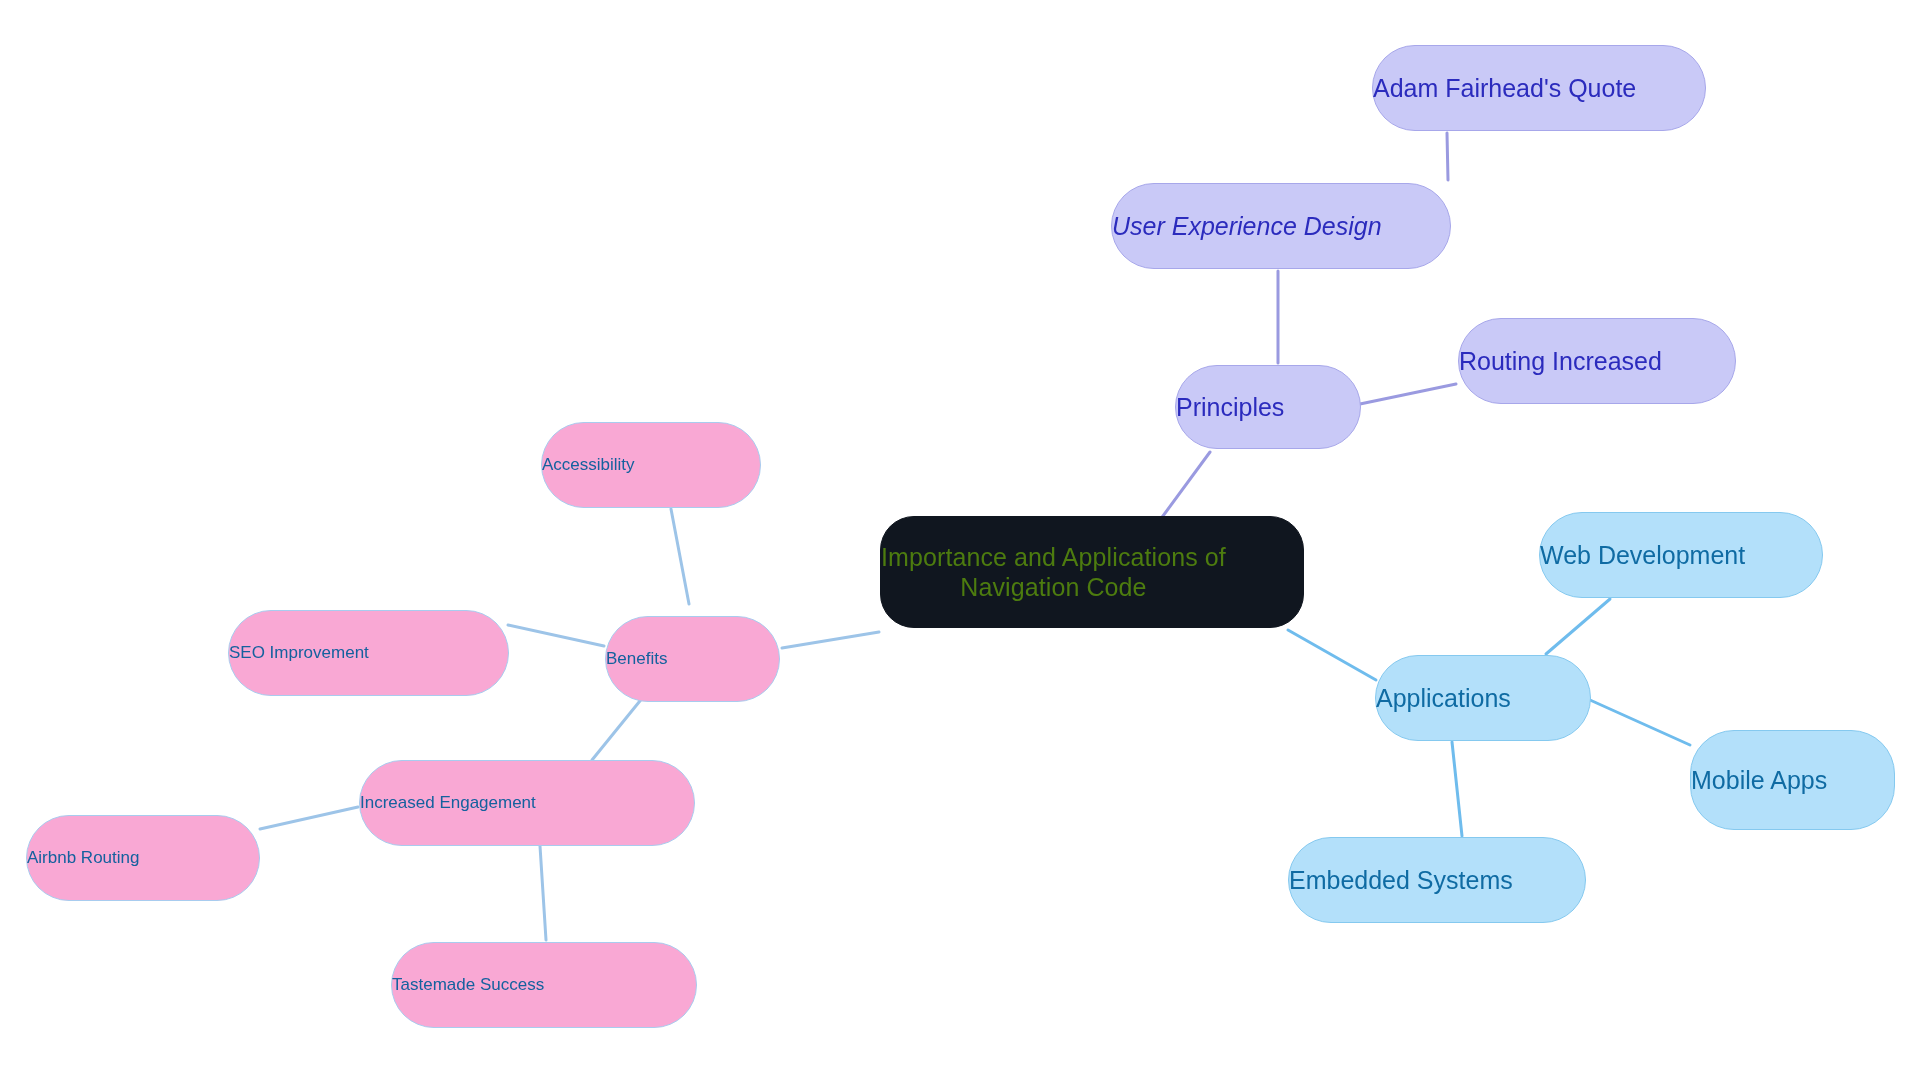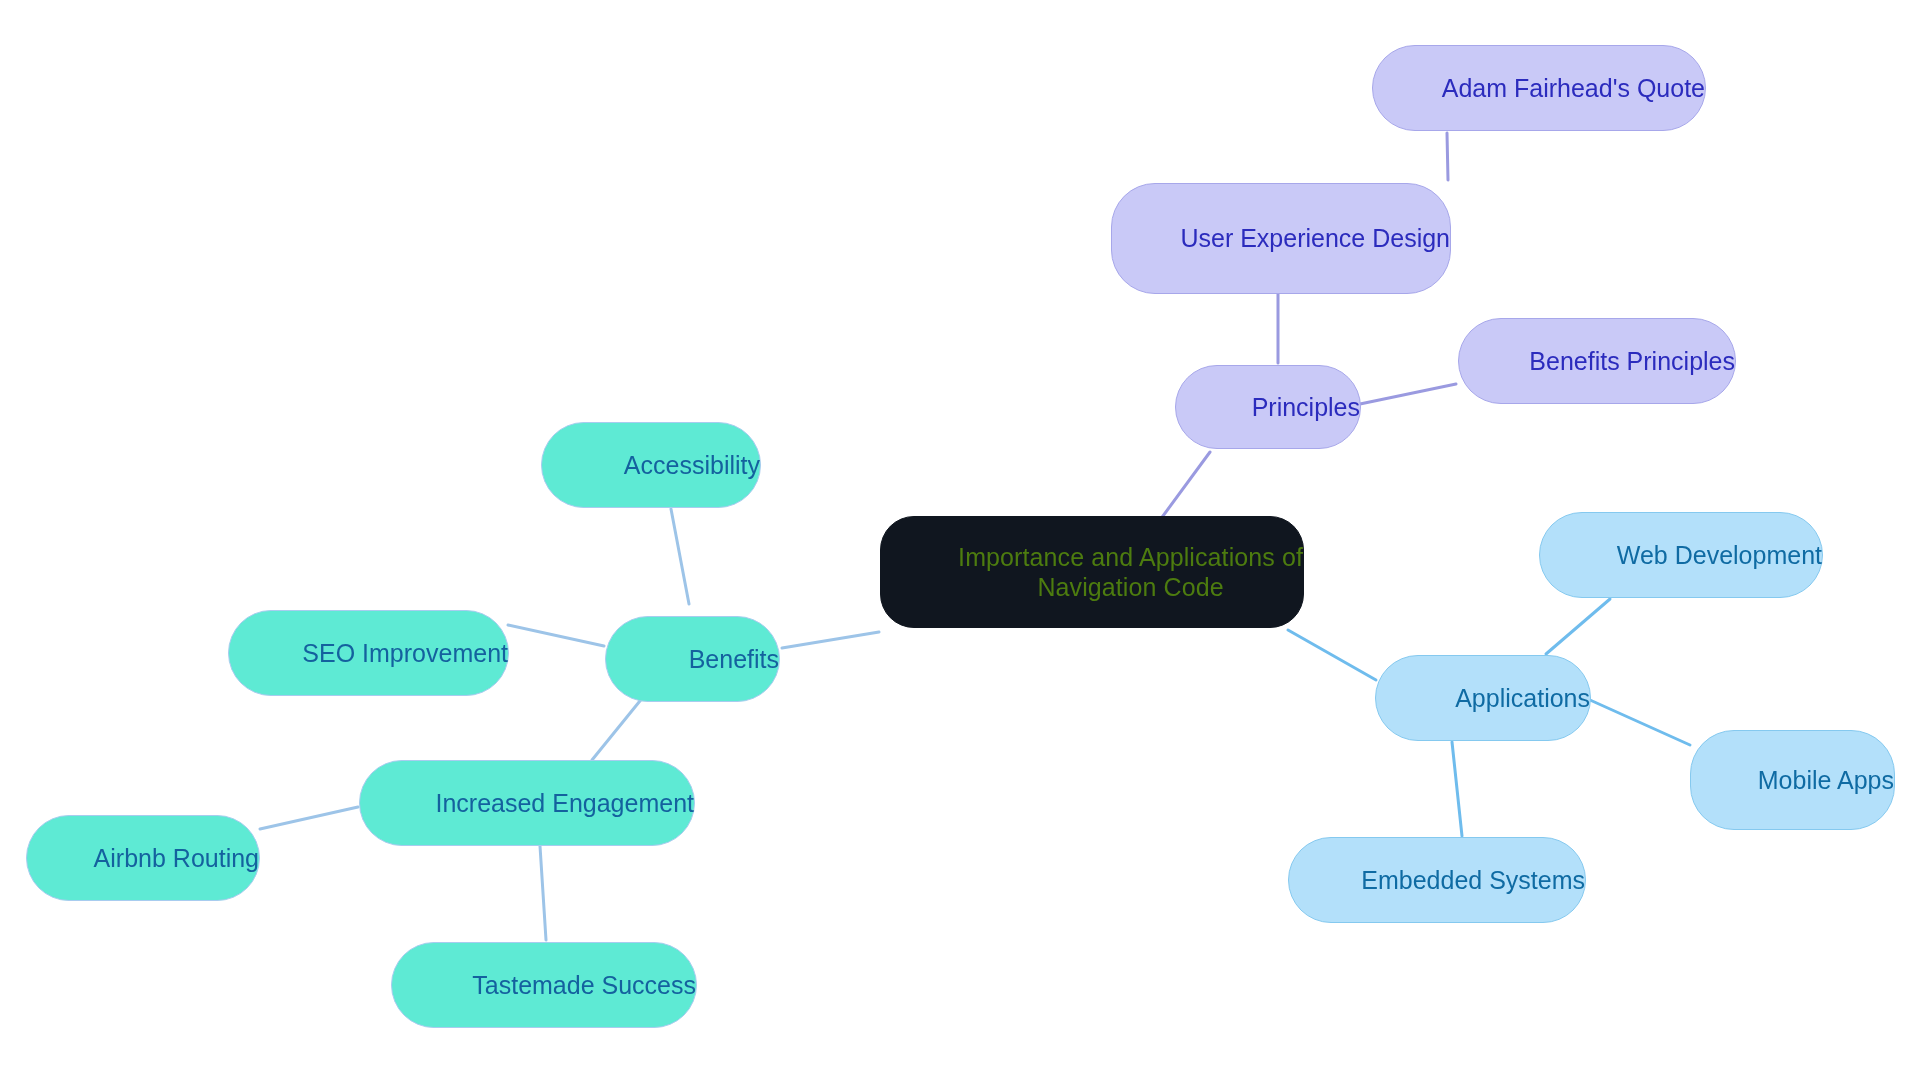--- a/index.html
+++ b/index.html
@@ -26,21 +26,21 @@
     top: 0;
     width: 1920px;
     height: 1083px;
     overflow: visible;
   }
   .node {
     position: absolute;
     box-sizing: border-box;
     display: flex;
     align-items: center;
-    justify-content: flex-end;
+    justify-content: flex-start;
     text-align: center;
     border-radius: 44px;
     border-style: solid;
     border-width: 1.6px;
     line-height: 1.22;
     white-space: pre-line;
     user-select: none;
   }
   .node-root {
     background: #10161f;
@@ -50,24 +50,24 @@
     border-radius: 34px;
     letter-spacing: 0.1px;
   }
   .node-purple {
     background: #c9c9f7;
     border-color: #a7a7ea;
     color: #2b2bbd;
     font-size: 25px;
   }
   .node-softblue {
-    background: #5eead4;
+    background: #f9a8d4;
     border-color: #a8ccef;
     color: #14619e;
-    font-size: 25px;
+    font-size: 17px;
   }
   .node-skyblue {
     background: #b3e0fa;
     border-color: #85c9ef;
     color: #0f6ba3;
     font-size: 25px;
   }
 </style>
 </head>
 <body style="background: rgb(255, 255, 255);">
@@ -89,25 +89,25 @@
       <line x1="1546" y1="654" x2="1610" y2="599" stroke="#6fbced" stroke-width="3" stroke-linecap="round"></line>
       <line x1="1590" y1="700" x2="1690" y2="745" stroke="#6fbced" stroke-width="3" stroke-linecap="round"></line>
       <line x1="1452" y1="742" x2="1462" y2="836" stroke="#6fbced" stroke-width="3" stroke-linecap="round"></line>
     </svg>
 
   <div class="node node-root" style="left: 880px; top: 516px; width: 424px; height: 112px;"><span>Importance and Applications of
 Navigation Code</span></div>
 
   <div class="node node-purple" style="left: 1175px; top: 365px; width: 186px; height: 84px;"><span>Principles</span></div>
 
-  <div class="node node-purple" style="left: 1111px; top: 183px; width: 340px; height: 111px;"><span>User Experience Design</span></div>
+  <div class="node node-purple" style="left: 1111px; top: 183px; width: 340px; height: 86px; font-style: italic;"><span>User Experience Design</span></div>
 
   <div class="node node-purple" style="left: 1372px; top: 45px; width: 334px; height: 86px;"><span>Adam Fairhead's Quote</span></div>
 
-  <div class="node node-purple" style="left: 1458px; top: 318px; width: 278px; height: 86px;"><span>Benefits Principles</span></div>
+  <div class="node node-purple" style="left: 1458px; top: 318px; width: 278px; height: 86px;"><span>Routing Increased</span></div>
 
   <div class="node node-softblue" style="left: 605px; top: 605px; width: 175px; height: 86px; margin-top: 11px;"><span>Benefits</span></div>
 
   <div class="node node-softblue" style="left: 541px; top: 422px; width: 220px; height: 86px;"><span>Accessibility</span></div>
 
   <div class="node node-softblue" style="left: 228px; top: 562px; width: 281px; height: 86px; margin-top: 48px;"><span>SEO Improvement</span></div>
 
   <div class="node node-softblue" style="left: 359px; top: 760px; width: 336px; height: 86px;"><span>Increased Engagement</span></div>
 
   <div class="node node-softblue" style="left: 26px; top: 815px; width: 234px; height: 86px;"><span>Airbnb Routing</span></div>

